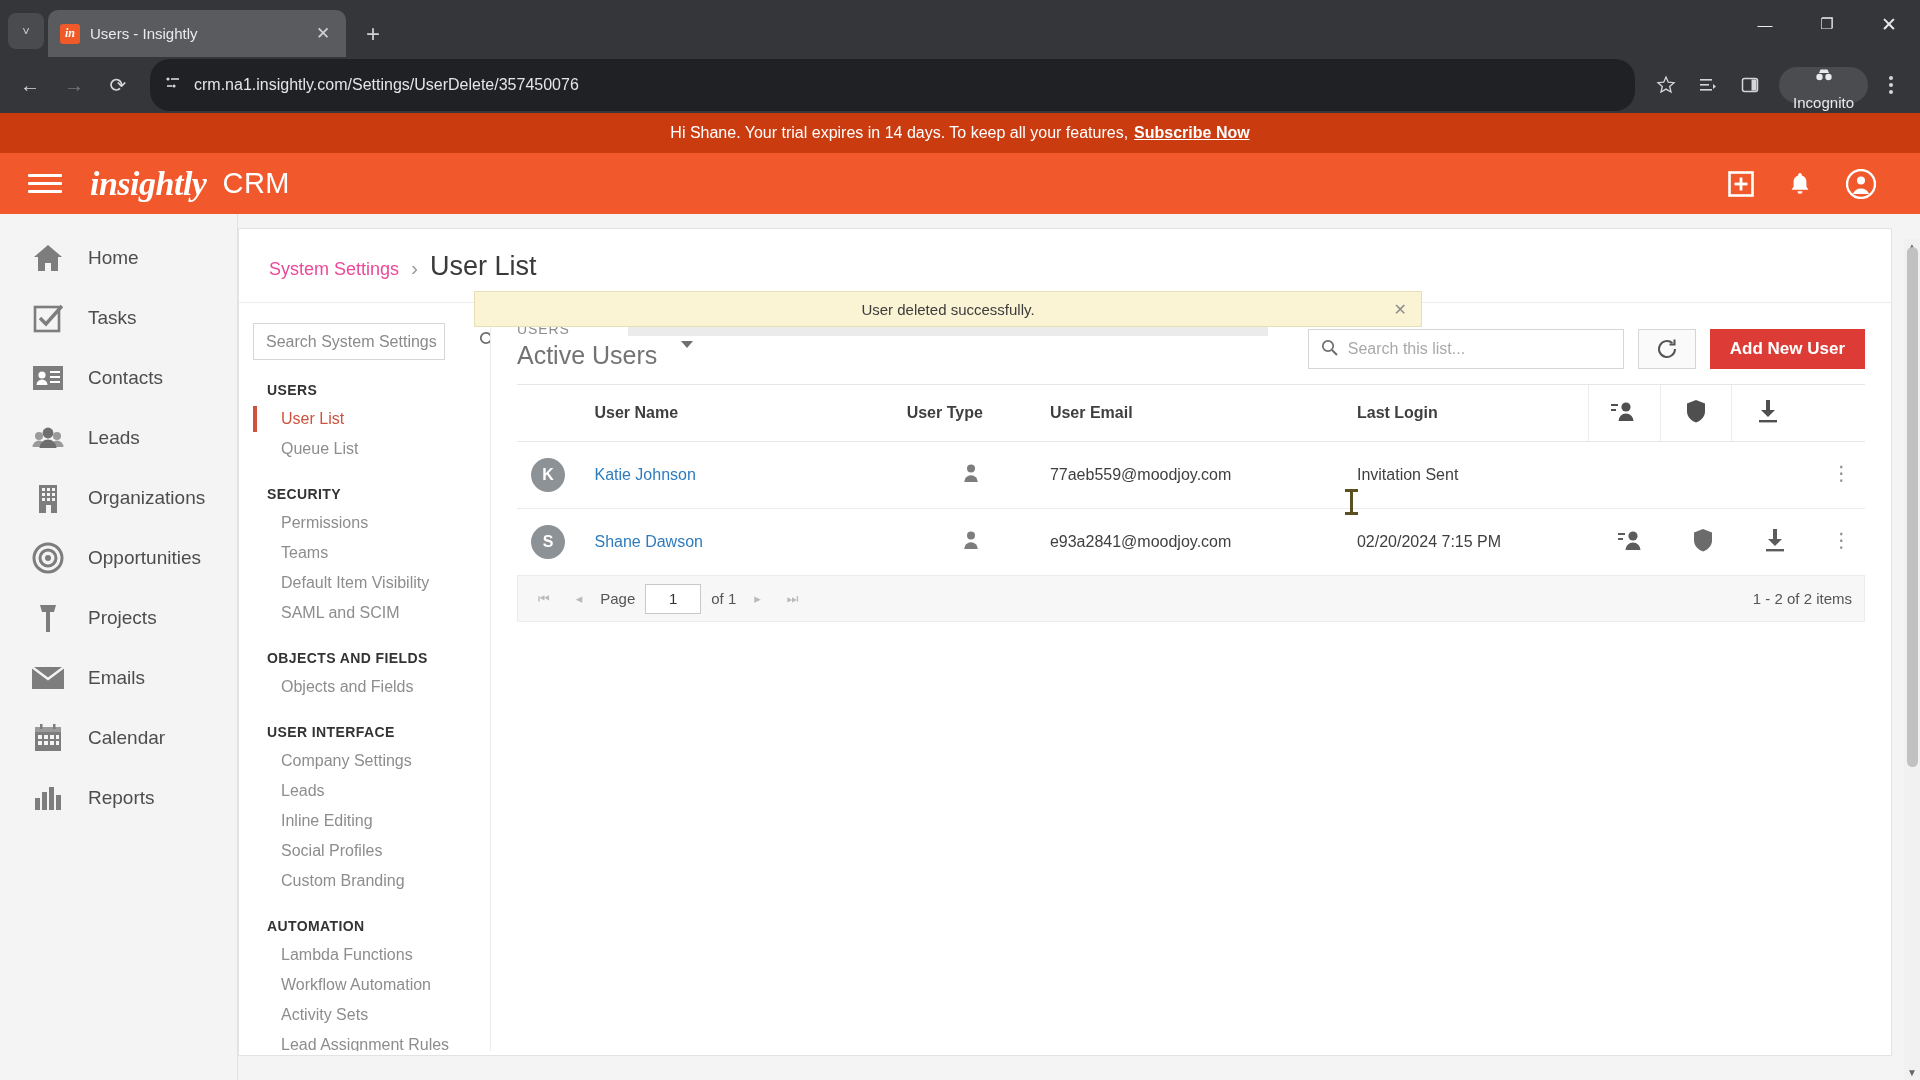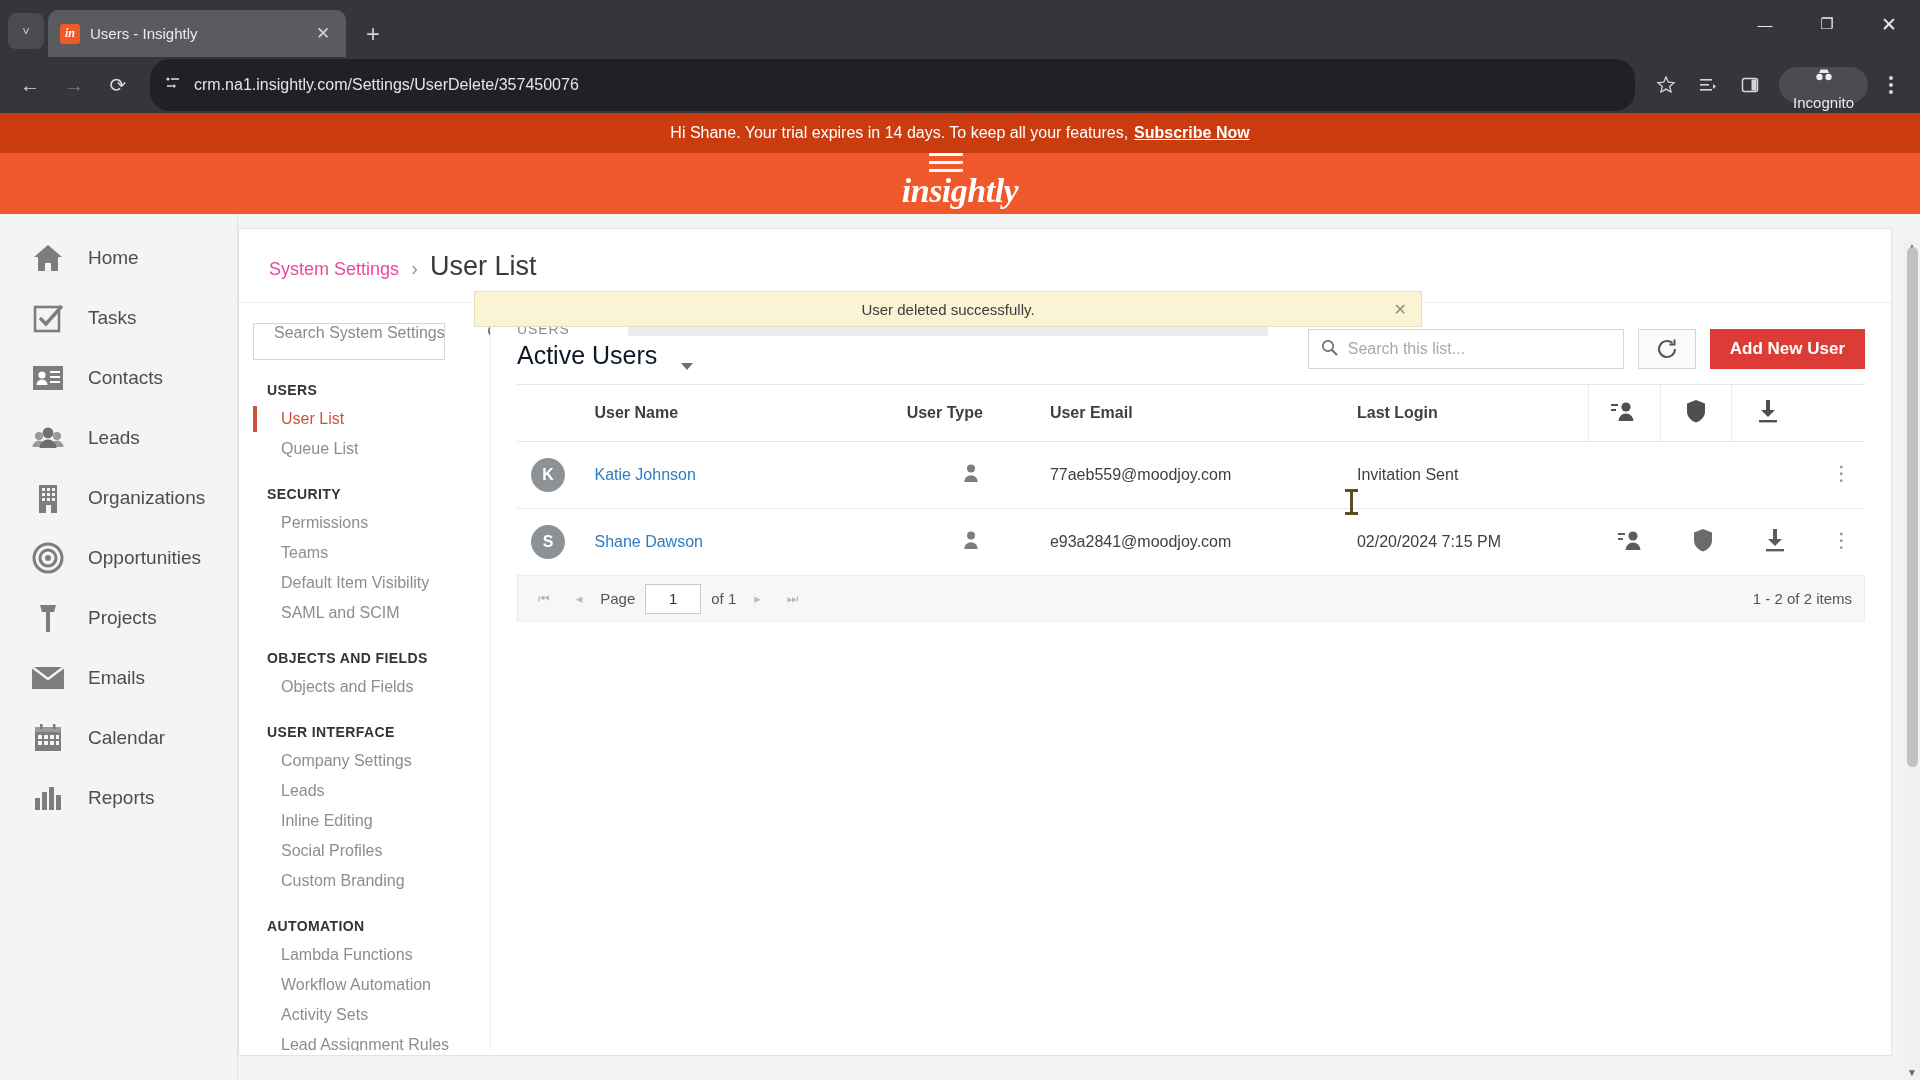--- a/index.html
+++ b/index.html
@@ -58,21 +58,20 @@
 
   .trial-banner {
     height: 40px; background: #ca3c10; color: #fff; display: flex; align-items: center;
     justify-content: center; font-size: 16px;
   }
   .trial-banner a { color: #fff; font-weight: bold; text-decoration: underline; margin-left: 6px; }
 
   .app-header {
     height: 61px; background: #f1582c; display: flex; align-items: center; padding: 0 28px;
     position: relative;
-    flex-direction: column;
   }
   .hamburger { width: 34px; display: flex; flex-direction: column; gap: 5px; margin-right: 28px; }
   .hamburger span { display: block; height: 3px; background: #fff; border-radius: 1px; }
   .brand-logo {
     color: #fff; font-size: 34px; font-style: italic; font-weight: bold;
     font-family: "Liberation Serif", serif; letter-spacing: -0.5px;
   }
   .brand-crm { color: #fff; font-size: 29px; margin-left: 16px; letter-spacing: 0.5px; }
   .header-right { margin-left: auto; display: flex; align-items: center; gap: 34px; padding-right: 16px; }
   .hdr-icon { color: #fff; display: flex; align-items: center; justify-content: center; }
@@ -98,40 +97,40 @@
   .card { background: #fff; border: 1px solid #e3e3e3; height: 828px; }
   .crumb { padding: 22px 30px 20px; border-bottom: 1px solid #ececec; display: flex; align-items: baseline; gap: 12px; }
   .crumb-root { font-size: 18px; color: #ec4899; }
   .crumb-sep { font-size: 21px; color: #9b9b9b; }
   .crumb-leaf { font-size: 27px; color: #3a3a3a; }
 
   .body-split { display: flex; height: 748px; }
   .settings-pane { width: 252px; border-right: 1px solid #ececec; padding: 20px 0 0 14px; overflow: hidden; }
   .settings-search {
     width: 192px; height: 37px; border: 1px solid #d6d6d6; background: #fff; display: flex;
-    align-items: flex-start; padding: 0 20px; gap: 6px;
+    align-items: center; padding: 0 12px; gap: 6px;
   }
   .settings-search input {
     border: none; outline: none; flex: 1; font-size: 16px; color: #5b5b5b;
     font-family: "Liberation Sans", sans-serif; background: transparent;
   }
   .settings-search input::placeholder { color: #8a8a8a; }
   .set-group-title { font-size: 14px; font-weight: bold; color: #333; letter-spacing: 0.4px;
     margin: 22px 0 6px 14px; }
   .set-link { font-size: 16px; color: #8d8d8d; padding: 6px 0 6px 28px; position: relative; }
   .set-link.active { color: #d0513d; font-weight: normal; }
   .set-link.active::before {
     content: ""; position: absolute; left: 0; top: 2px; bottom: 2px; width: 4px; background: #d0513d;
   }
 
   .list-pane { flex: 1; }
   .list-toolbar { display: flex; align-items: flex-start; padding: 18px 26px 14px 26px; }
   .list-title-wrap { display: flex; flex-direction: column; gap: 4px; }
   .list-eyebrow { font-size: 14px; color: #8d8d8d; letter-spacing: 0.9px; }
-  .list-title { font-size: 25px; color: #0f172a; display: flex; align-items: flex-end; gap: 24px; }
+  .list-title { font-size: 25px; color: #737373; display: flex; align-items: flex-start; gap: 24px; }
   .caret-down { width: 0; height: 0; border-left: 6px solid transparent;
     border-right: 6px solid transparent; border-top: 7px solid #6f6f6f; display: inline-block; }
   .toolbar-right { margin-left: auto; display: flex; align-items: center; gap: 14px; padding-top: 8px; }
   .list-search {
     width: 316px; height: 40px; border: 1px solid #d6d6d6; background: #fff; display: flex;
     align-items: center; padding: 0 12px; gap: 10px; position: relative;
   }
   .list-search input {
     border: none; outline: none; flex: 1; font-size: 16px; color: #4a4a4a;
     font-family: "Liberation Sans", sans-serif; background: transparent;

